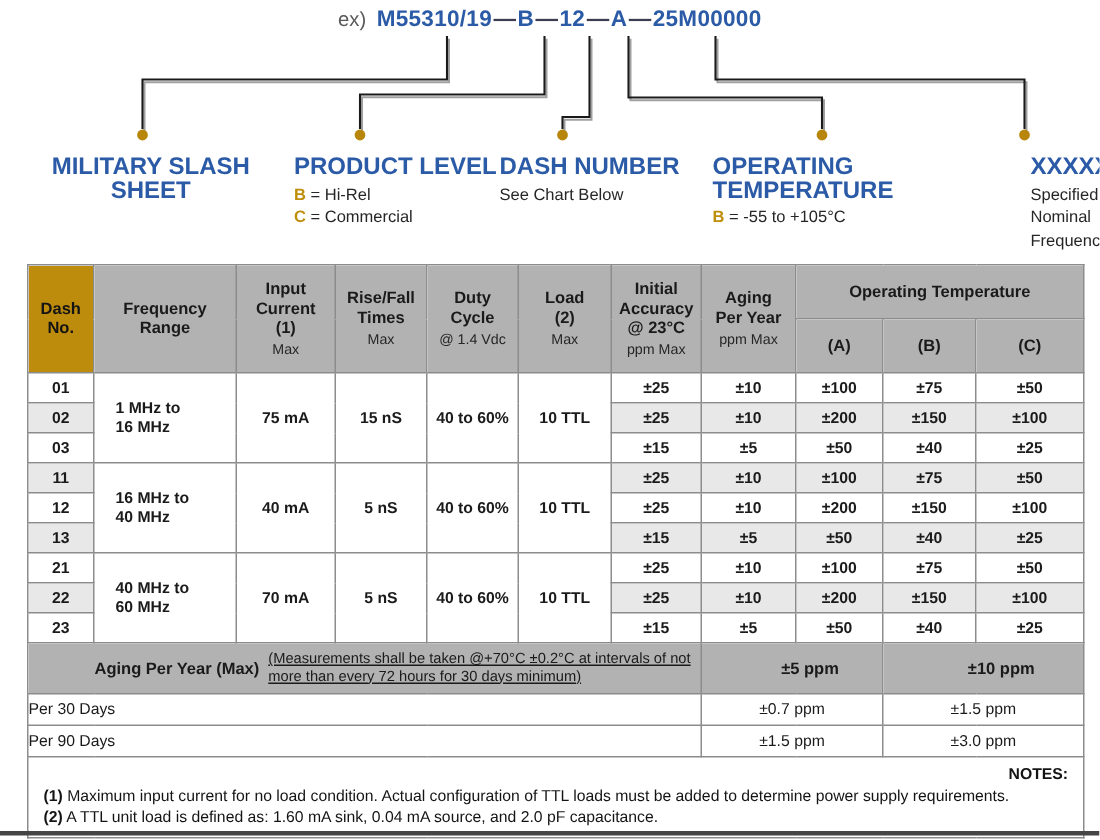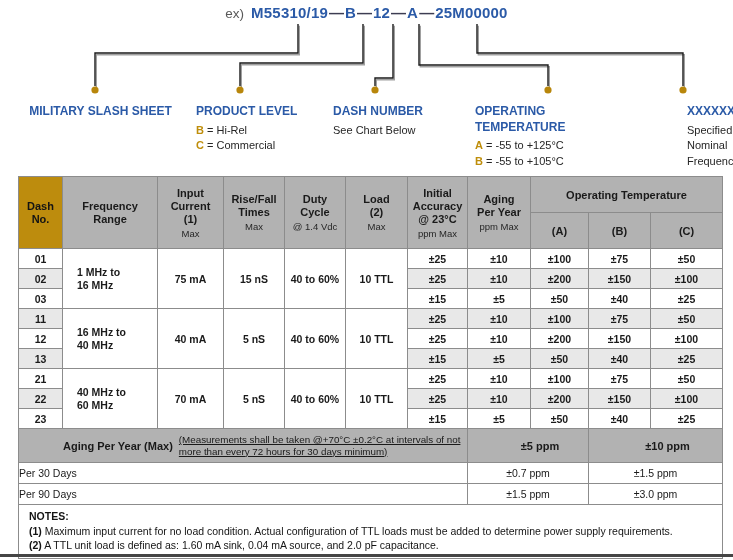--- a/index.html
+++ b/index.html
@@ -12,21 +12,21 @@
               white-space:nowrap; }
   .pn-prefix { font-size:13.5px; color:#595959; margin-right:7px; }
   .pn-seg { font-size:15px; font-weight:bold; color:#2b5aa7; letter-spacing:.2px; }
   .pn-sep { font-size:15px; font-weight:bold; color:#3d3d52; padding:0 1px; }
 
   
   .connector-svg { position:absolute; top:0; left:0; }
 
   
   .callout { position:absolute; top:104px; font-size:11px; line-height:15.5px; }
-  .callout .c-title { font-weight:bold; color:#2b5aa7; font-size:12px; margin-bottom:3px; }
+  .callout .c-title { font-weight:bold; color:#2b5aa7; font-size:16px; margin-bottom:3px; }
   .callout .c-line { color:#262626; }
   .callout .c-code { color:#bf8e0b; font-weight:bold; }
   #callout-military { left:28px; width:145px; text-align:center; }
   #callout-product  { left:196px; }
   #callout-dash     { left:333px; }
   #callout-optemp   { left:475px; }
   #callout-freq     { left:655px;margin-left:32px; }
 
   
   table.spec { position:absolute; left:18px; top:176px; width:704px;
@@ -49,21 +49,21 @@
   .aging-flex { display:flex; align-items:center; gap:6px; }
   .aging-bold { font-weight:bold; font-size:11px; white-space:nowrap; padding-left:20px; }
   .aging-note { font-weight:normal; font-size:9.8px; line-height:11.5px; text-align:left;
                 width:310px;text-decoration:underline; }
   td.ppm-big { font-weight:bold; font-size:11px; }
 
   tr.perrow td { height:21px; font-size:10.5px; background:#fff; font-weight:normal; }
   td.per-label { text-align:left; }
 
   td.notes-cell { text-align:left; padding:4px 10px 5px 10px; background:#fff; }
-  .notes-head { font-weight:bold; font-size:10.5px; line-height:14.5px; color:#141414; }
+  .notes-head { font-weight:bold; font-size:10.5px; line-height:14.5px; color:#141414;text-align:right; }
   .notes-line { font-size:10.5px; line-height:14.5px; color:#141414; white-space:nowrap; }
   .notes-num { font-weight:bold; }
 
   .bottom-rule { position:absolute; left:0; top:554px; width:733px; height:2.5px;
                  background:#454545; }
 </style>
 </head>
 <body>
 
 <div id="page">
@@ -106,21 +106,20 @@
   </div>
 
   <div class="callout" id="callout-product">
     <div class="c-title">PRODUCT LEVEL</div>
     <div class="c-line"><span class="c-code">B</span> <span>= Hi-Rel</span></div>
     <div class="c-line"><span class="c-code">C</span> <span>= Commercial</span></div>
   </div>
 
   <div class="callout" id="callout-optemp">
     <div class="c-title">OPERATING TEMPERATURE</div>
-    <div class="c-line"><span class="c-code">A</span> <span>= -55 to +125°C</span></div>
     <div class="c-line"><span class="c-code">B</span> <span>= -55 to +105°C</span></div>
   </div>
 
   <div class="callout" id="callout-freq">
     <div class="c-title">XXXXXXXX</div>
     <div class="c-line">Specified</div>
     <div class="c-line">Nominal</div>
     <div class="c-line">Frequency</div>
   </div>
 

